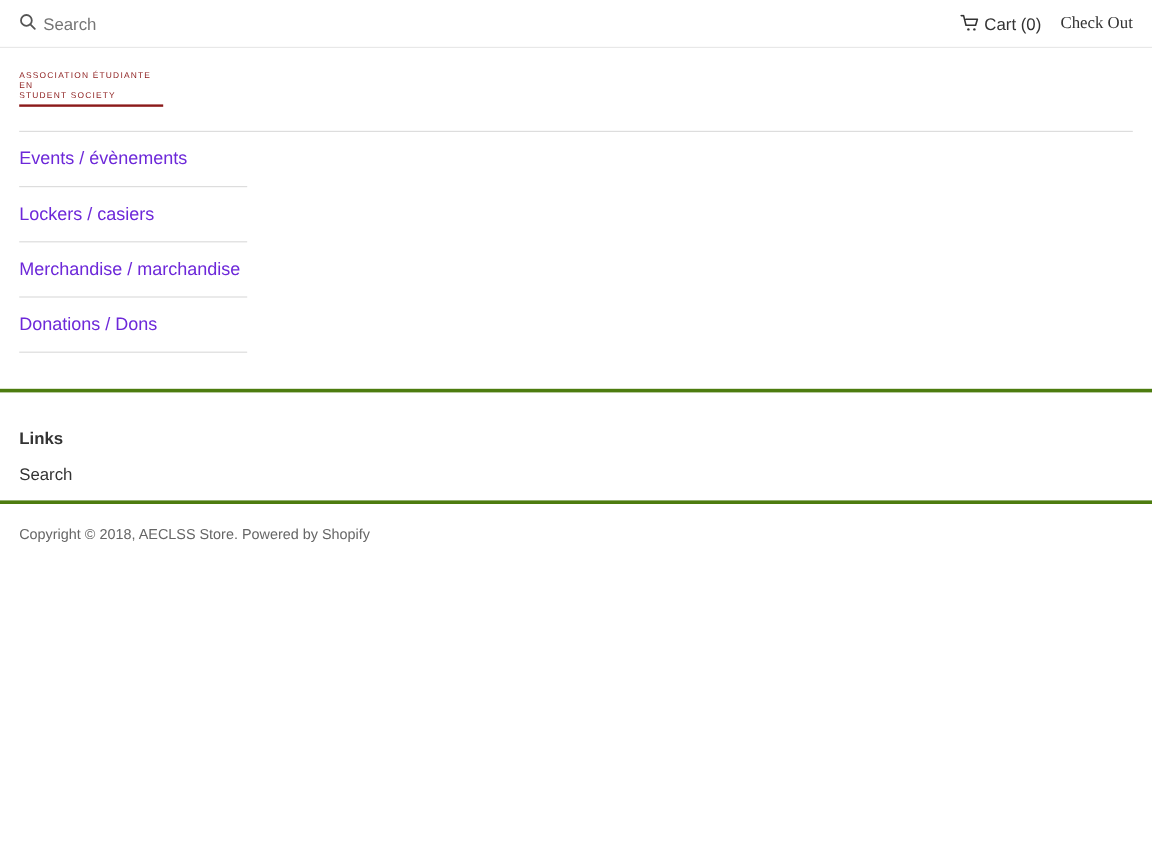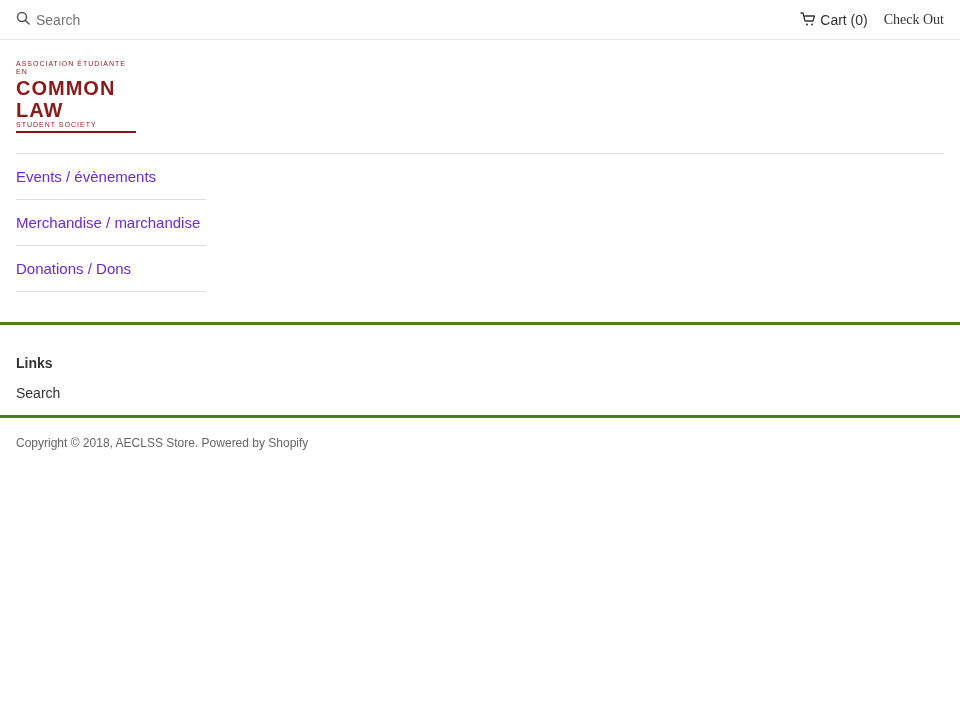--- a/index.html
+++ b/index.html
@@ -189,32 +189,29 @@
       </svg>
       <span>Cart (0)</span>
     </a>
     <a class="checkout-link">Check Out</a>
   </div>
 </header>
 
 <div class="logo-area">
   <div class="logo-container">
     <div class="logo-text-top">ASSOCIATION ÉTUDIANTE EN</div>
-    <div class="logo-text-main">
-      <span>COMMON</span><br>
-      <span>LAW</span>
-    </div>
     <div class="logo-text-bottom">STUDENT SOCIETY</div>
     <div class="logo-underline"></div>
   </div>
 </div>
 
 <nav class="nav-section">
   <hr class="nav-divider-top">
   <a class="nav-item">Events / évènements</a>
+  <a class="nav-item">Lockers / casiers</a>
   <a class="nav-item">Merchandise / marchandise</a>
   <a class="nav-item">Donations / Dons</a>
 </nav>
 
 <div class="links-section">
   <div class="links-title">Links</div>
   <a class="links-search">Search</a>
 </div>
 
 <footer class="footer">

